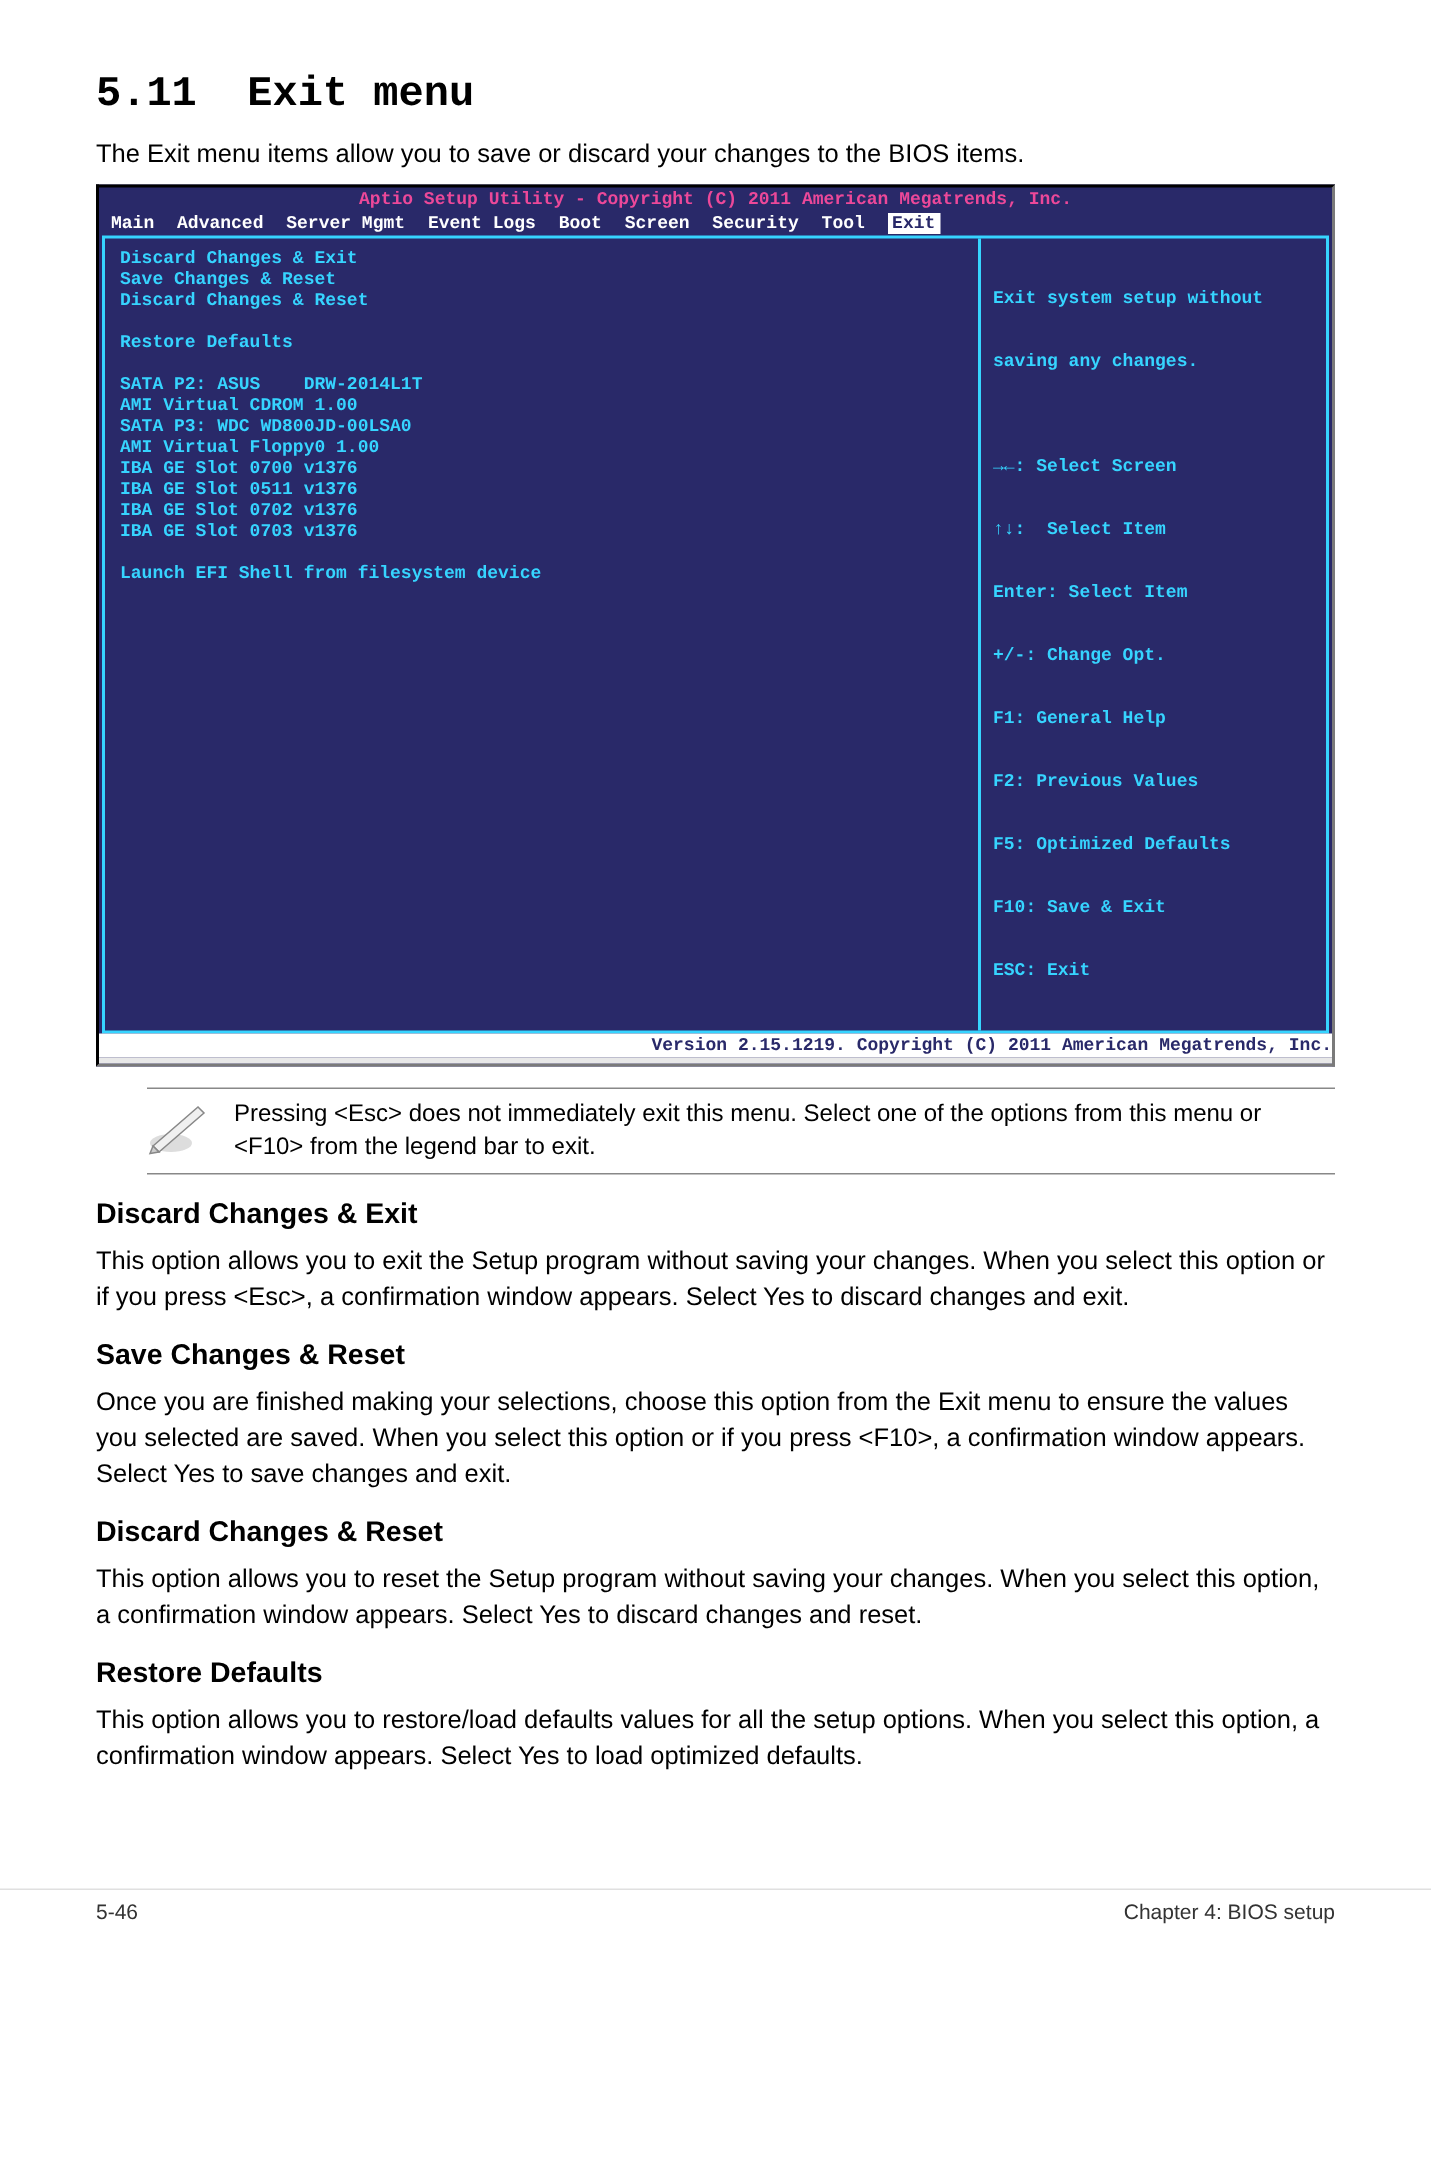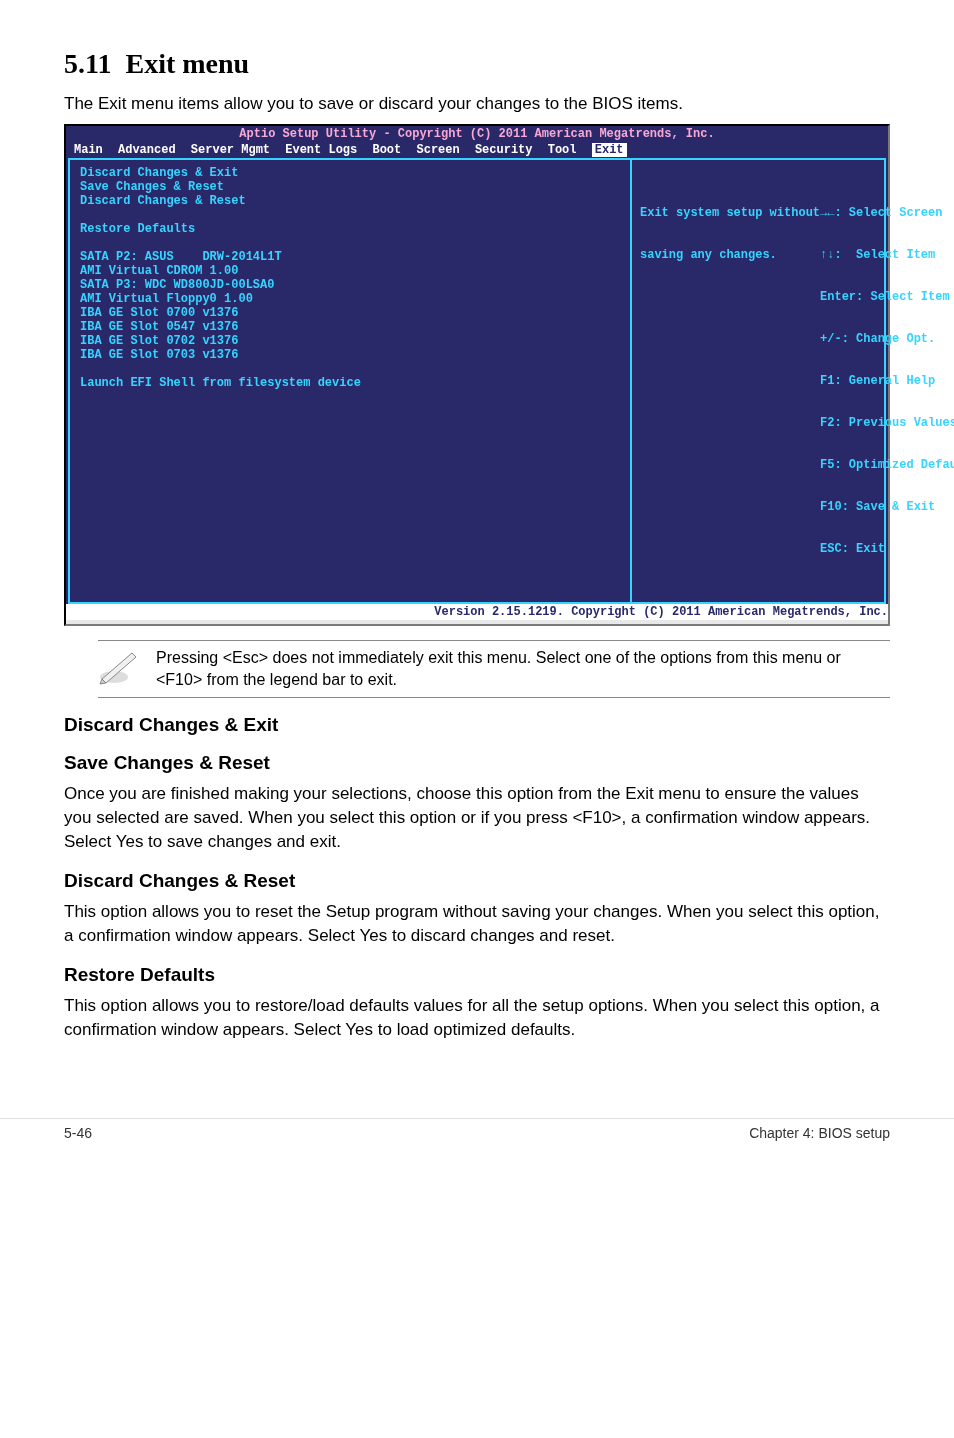--- a/index.html
+++ b/index.html
@@ -1,28 +1,28 @@
 <!DOCTYPE html>
 <html><head>
 <meta charset="utf-8">
 <style>
   *{box-sizing:border-box;margin:0;padding:0}
   body{background:#fff;color:#000;font-family:Arial,Helvetica,sans-serif;width:954px}
   .page{padding:48px 64px 24px 64px}
-  h1{font-family:Liberation Serif, serif;font-size:28px;font-weight:bold;margin-bottom:14px}
+  h1{font-family:Liberation Mono, monospace;font-size:28px;font-weight:bold;margin-bottom:14px}
   p.intro{font-size:17px;margin-bottom:10px}
   .bios{background:#292969;color:#36d4ff;font-family:"Courier New",monospace;font-weight:bold;font-size:12px;border-top:2px solid #000;border-left:2px solid #000;border-right:2px solid #7a7a7a;border-bottom:2px solid #7a7a7a}
-  .bios-title{color:#f9a8d4;text-align:center;padding:1px 0}
+  .bios-title{color:#ec4899;text-align:center;padding:1px 0}
   .bios-extrabar{background:#e8e8e8;height:4px}
   .bios-menubar{padding:1px 8px;color:#fff}
   .bios-menubar span{margin-right:8px}
   .bios-menubar .tab-active{background:#fff;color:#292969;padding:0 3px}
   .bios-body{display:flex;border:2px solid #36d4ff;border-bottom:2px solid #36d4ff;margin:0 2px}
   .bios-left{flex:1;padding:6px 10px;border-right:2px solid #36d4ff;min-height:272px}
-  .bios-right{width:252px;padding:18px 8px;display:flex;flex-direction:row}
+  .bios-right{width:230px;padding:5px 8px;display:flex;flex-direction:column}
   .bios-right-top{flex:1}
   .bold{color:#fff}
   .bios-left div,.bios-right div{white-space:pre;line-height:14px}
   .bios-footer{background:#fff;color:#292969;text-align:right;padding:1px 0}
   .note{display:flex;align-items:flex-start;margin:14px 0 16px 34px;border-top:1px solid #888;border-bottom:1px solid #888;padding:6px 0}
   .note-icon{flex:none;margin-right:18px}
   .note-text{font-size:16px;line-height:22px}
   h2{font-family:Arial,sans-serif;font-size:19px;font-weight:bold;margin:16px 0 8px 0}
   p.body{font-size:17px;line-height:24px;margin-bottom:4px}
   .footer{display:flex;justify-content:space-between;font-size:14px;padding:6px 64px;border-top:1px solid #e0e0e0;margin-top:48px;color:#333}
@@ -55,21 +55,21 @@
         <div>Save Changes &amp; Reset</div>
         <div>Discard Changes &amp; Reset</div>
         <div>&nbsp;</div>
         <div>Restore Defaults</div>
         <div>&nbsp;</div>
         <div>SATA P2: ASUS    DRW-2014L1T</div>
         <div>AMI Virtual CDROM 1.00</div>
         <div>SATA P3: WDC WD800JD-00LSA0</div>
         <div>AMI Virtual Floppy0 1.00</div>
         <div>IBA GE Slot 0700 v1376</div>
-        <div>IBA GE Slot 0547 v1376</div>
+        <div>IBA GE Slot 0511 v1376</div>
         <div>IBA GE Slot 0702 v1376</div>
         <div>IBA GE Slot 0703 v1376</div>
         <div>&nbsp;</div>
         <div>Launch EFI Shell from filesystem device</div>
       </div>
       <div class="bios-right">
         <div class="bios-right-top">
           <div>Exit system setup without</div>
           <div>saving any changes.</div>
         </div>
@@ -93,20 +93,21 @@
   <div class="note">
     <svg class="note-icon" width="40" height="38" viewBox="0 0 40 38">
       <ellipse cx="16" cy="30" rx="14" ry="6" fill="#ddd"></ellipse>
       <polygon points="4,32 34,6 38,10 8,36" fill="#f0f0f0" stroke="#888" stroke-width="1"></polygon>
       <polygon points="4,32 8,36 2,37" fill="#ccc" stroke="#888" stroke-width="1"></polygon>
     </svg>
     <div class="note-text">Pressing &lt;Esc&gt; does not immediately exit this menu. Select one of the options from this menu or &lt;F10&gt; from the legend bar to exit.</div>
   </div>
 
   <h2>Discard Changes &amp; Exit</h2>
+  <p class="body">This option allows you to exit the Setup program without saving your changes. When you select this option or if you press &lt;Esc&gt;, a confirmation window appears. Select Yes to discard changes and exit.</p>
 
   <h2>Save Changes &amp; Reset</h2>
   <p class="body">Once you are finished making your selections, choose this option from the Exit menu to ensure the values you selected are saved. When you select this option or if you press &lt;F10&gt;, a confirmation window appears. Select Yes to save changes and exit.</p>
 
   <h2>Discard Changes &amp; Reset</h2>
   <p class="body">This option allows you to reset the Setup program without saving your changes. When you select this option, a confirmation window appears. Select Yes to discard changes and reset.</p>
 
   <h2>Restore Defaults</h2>
   <p class="body">This option allows you to restore/load defaults values for all the setup options. When you select this option, a confirmation window appears. Select Yes to load optimized defaults.</p>
 

